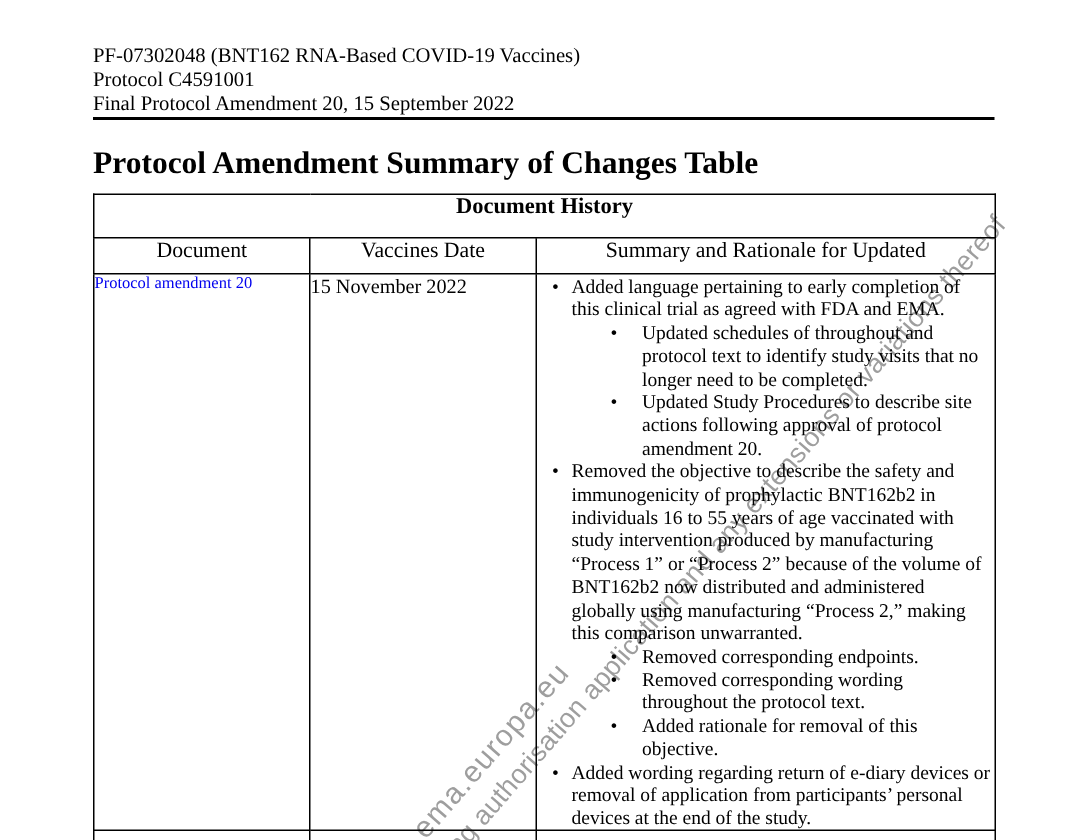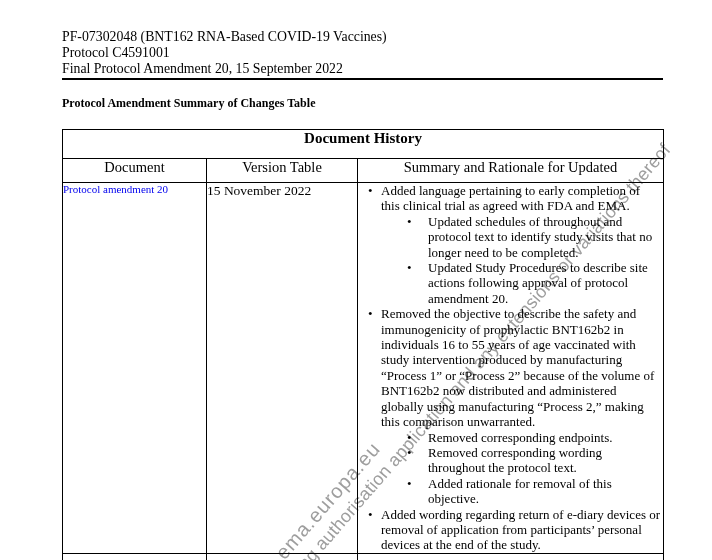--- a/index.html
+++ b/index.html
@@ -32,21 +32,21 @@
   .doc-header {
     position:absolute; left:62px; top:29px;
     font-size:13.8px; line-height:16px;
   }
   .header-rule {
     position:absolute; left:62px; top:78px;
     width:601px; height:2px; background:#000;
   }
   .doc-title {
     position:absolute; left:62px; top:96px;
-    font-size:12px; font-weight:bold;
+    font-size:21px; font-weight:bold;
   }
 
   table.history {
     position:absolute; left:62px; top:129px;
     width:601px;
     border-collapse:collapse;
     table-layout:fixed;
   }
   table.history th, table.history td {
     border:1.5px solid #000;
@@ -110,21 +110,21 @@
         <col class="c1">
         <col class="c2">
         <col class="c3">
       </colgroup>
     <thead>
       <tr class="caption-row">
         <th colspan="3">Document History</th>
       </tr>
       <tr class="colhead-row">
         <th>Document</th>
-        <th>Version Table</th>
+        <th>Vaccines Date</th>
         <th>Summary and Rationale for Updated</th>
       </tr>
     </thead>
     <tbody>
       <tr class="data-row">
         <td class="cell-doc">
           <a class="doclink" style="color: rgb(0, 0, 238);">Protocol amendment 20</a>
         </td>
         <td class="cell-date">15 November 2022</td>
         <td class="cell-summary">

